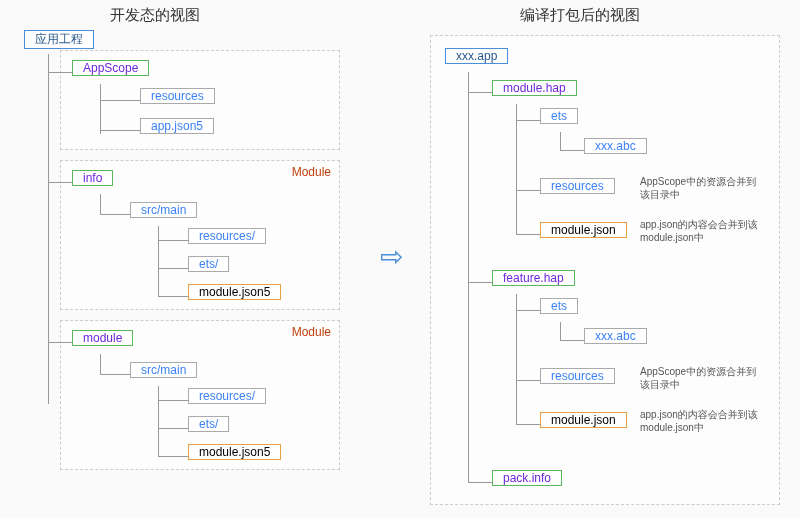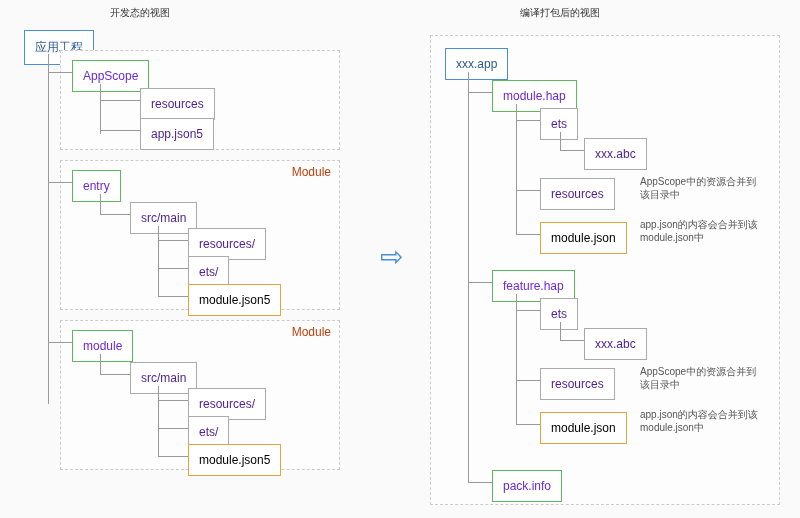--- a/index.html
+++ b/index.html
@@ -1,21 +1,21 @@
 <!DOCTYPE html>
 <html><head>
 <meta charset="utf-8">
 <style>
 *{box-sizing:border-box;margin:0;padding:0}
 body{font-family:"PingFang SC","Microsoft YaHei",sans-serif;font-size:12px;background:#fafafa;width:800px;height:518px;position:relative;color:#333}
-.title{font-size:10px;position:absolute;text-align:right}
-.box{display:inline-block;padding:8px 10px;border:1px solid;background:#fff;font-size:12px;white-space:nowrap}
+.title{font-size:15px;position:absolute;text-align:right}
+.box{display:inline-block;padding:0 10px;border:1px solid;background:#fff;font-size:12px;white-space:nowrap}
 .blue{border-color:#4a90d9;color:#2c5a8f}
 .green{border-color:#5cb85c;color:#6d28d9}
-.gray{border-color:#aaa;color:#4c1d95}
+.gray{border-color:#aaa;color:#3b82f6}
 .orange{border-color:#e6a23c;color:#000000}
 .dash{position:absolute;border:1px dashed #ccc;background:#fdfdfd}
 .modlabel{position:absolute;right:8px;top:4px;font-size:12px;color:#c2410c}
 .note{position:absolute;font-size:10px;color:#555;line-height:1.3;width:120px}
 .arrow{position:absolute;left:380px;top:240px;font-size:28px;color:#4a90d9}
 
 .hl{position:absolute;height:1px;background:#999}
 .vl{position:absolute;width:1px;background:#999}
 .node{position:absolute}
 </style>
@@ -34,21 +34,21 @@
 <div class="vl" style="left:100px;top:84px;height:50px"></div>
 <div class="hl" style="left:100px;top:100px;width:40px"></div>
 <div class="node" style="left:140px;top:88px"><span class="box gray">resources</span></div>
 <div class="hl" style="left:100px;top:130px;width:40px"></div>
 <div class="node" style="left:140px;top:118px"><span class="box gray">app.json5</span></div>
 
 <div class="dash" style="left:60px;top:160px;width:280px;height:150px">
   <span class="modlabel">Module</span>
 </div>
 <div class="hl" style="left:48px;top:182px;width:24px"></div>
-<div class="node" style="left:72px;top:170px"><span class="box green">entry</span></div>
+<div class="node" style="left:72px;top:170px"><span class="box green">info</span></div>
 <div class="vl" style="left:100px;top:194px;height:20px"></div>
 <div class="hl" style="left:100px;top:214px;width:30px"></div>
 <div class="node" style="left:130px;top:202px"><span class="box gray">src/main</span></div>
 <div class="vl" style="left:158px;top:226px;height:70px"></div>
 <div class="hl" style="left:158px;top:240px;width:30px"></div>
 <div class="node" style="left:188px;top:228px"><span class="box gray">resources/</span></div>
 <div class="hl" style="left:158px;top:268px;width:30px"></div>
 <div class="node" style="left:188px;top:256px"><span class="box gray">ets/</span></div>
 <div class="hl" style="left:158px;top:296px;width:30px"></div>
 <div class="node" style="left:188px;top:284px"><span class="box orange">module.json5</span></div>

